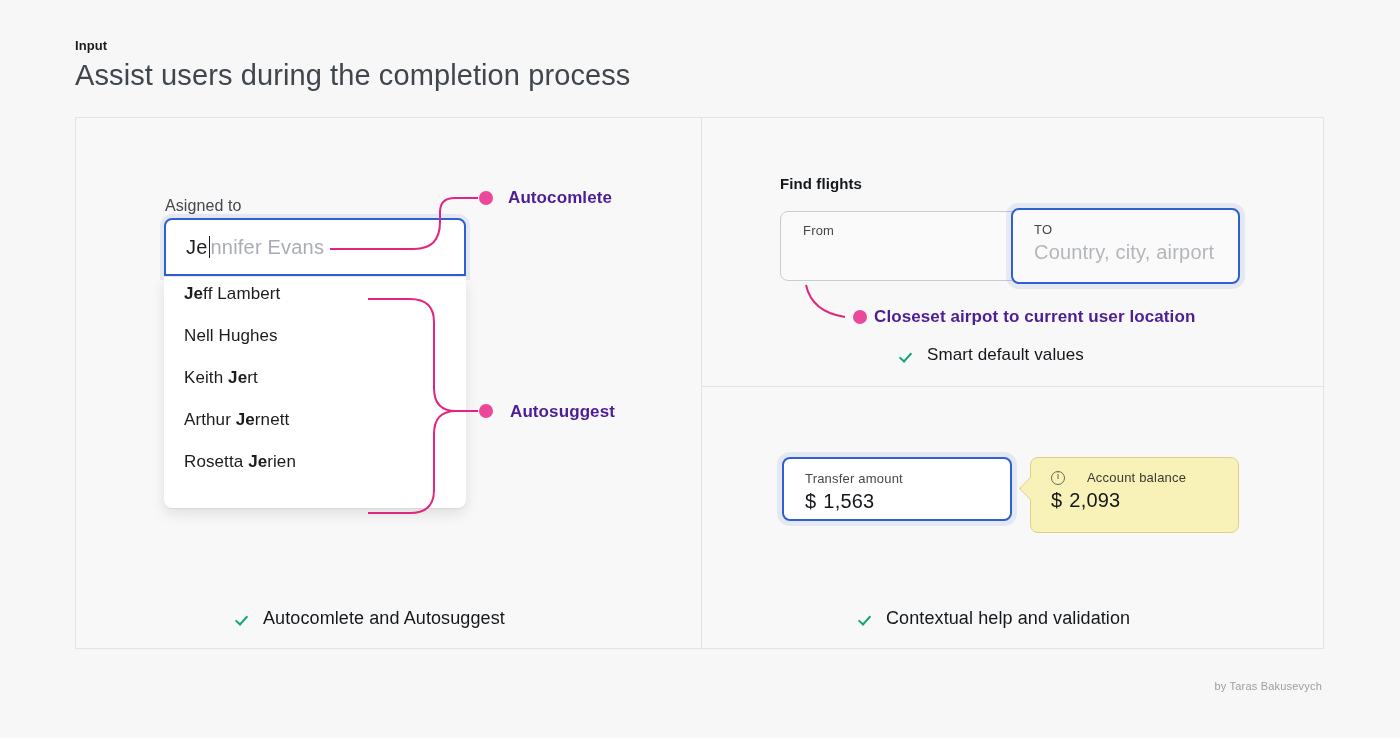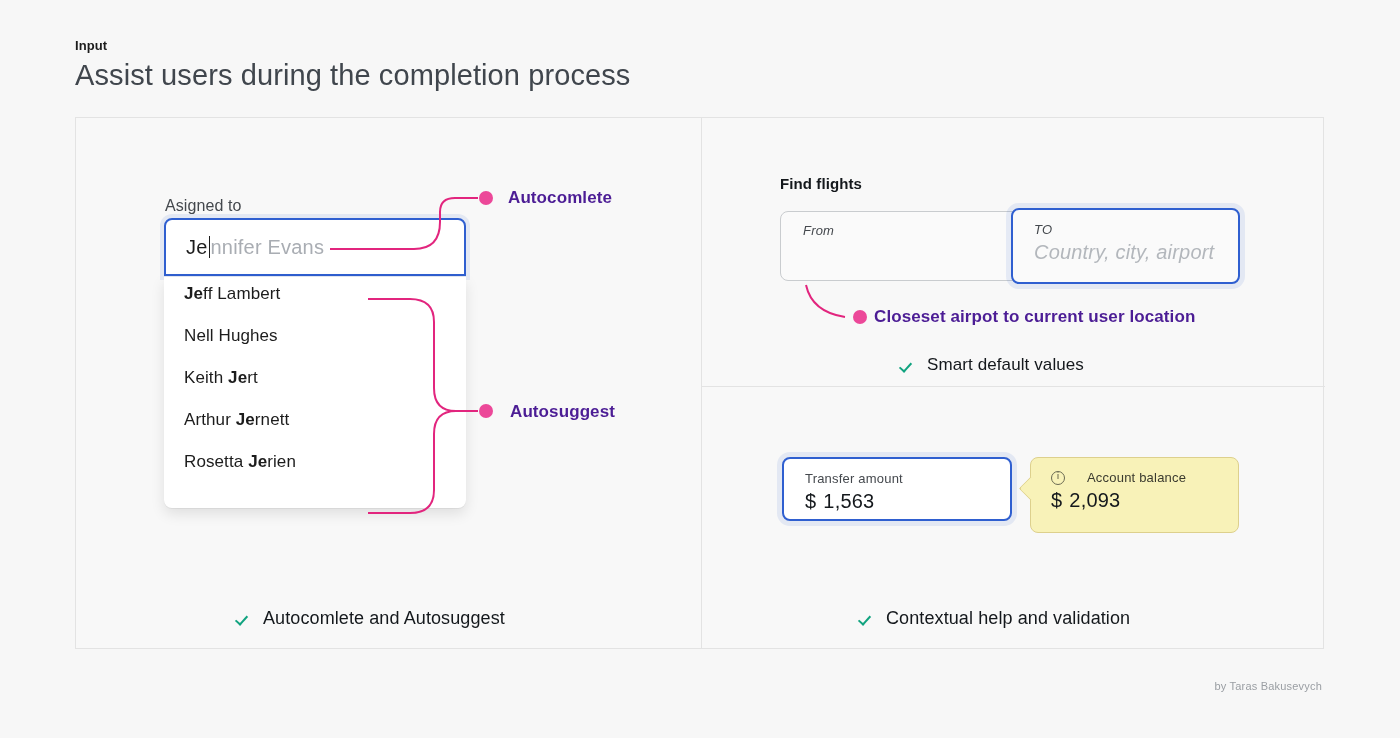--- a/index.html
+++ b/index.html
@@ -143,21 +143,20 @@
     letter-spacing: .1px;
   }
   .ff-title { left: 780px; top: 175px; }
 
   .ff-group {
     position: absolute;
     left: 780px;
     top: 208px;
     width: 460px;
     height: 76px;
-    font-style: italic;
   }
   .ff-from {
     position: absolute;
     left: 0;
     top: 3px;
     width: 292px;
     height: 70px;
     box-sizing: border-box;
     background: #fafafa;
     border: 1px solid #c9cccf;
@@ -298,21 +297,21 @@
     display: flex;
     align-items: center;
     gap: 10px;
     font-size: 18px;
     color: #14181c;
     letter-spacing: .1px;
     white-space: nowrap;
   }
   .cap-left   { left: 236px; top: 608px; }
   .cap-right  { left: 859px; top: 608px; }
-  .cap-smart  { left: 900px; top: 355px; font-size: 17px; }
+  .cap-smart  { left: 900px; top: 345px; font-size: 17px; }
   .check {
     display: inline-block;
     width: 17px;
     height: 17px;
     flex: none;
     position: relative;
   }
   .check::before {
     content: "";
     position: absolute;

